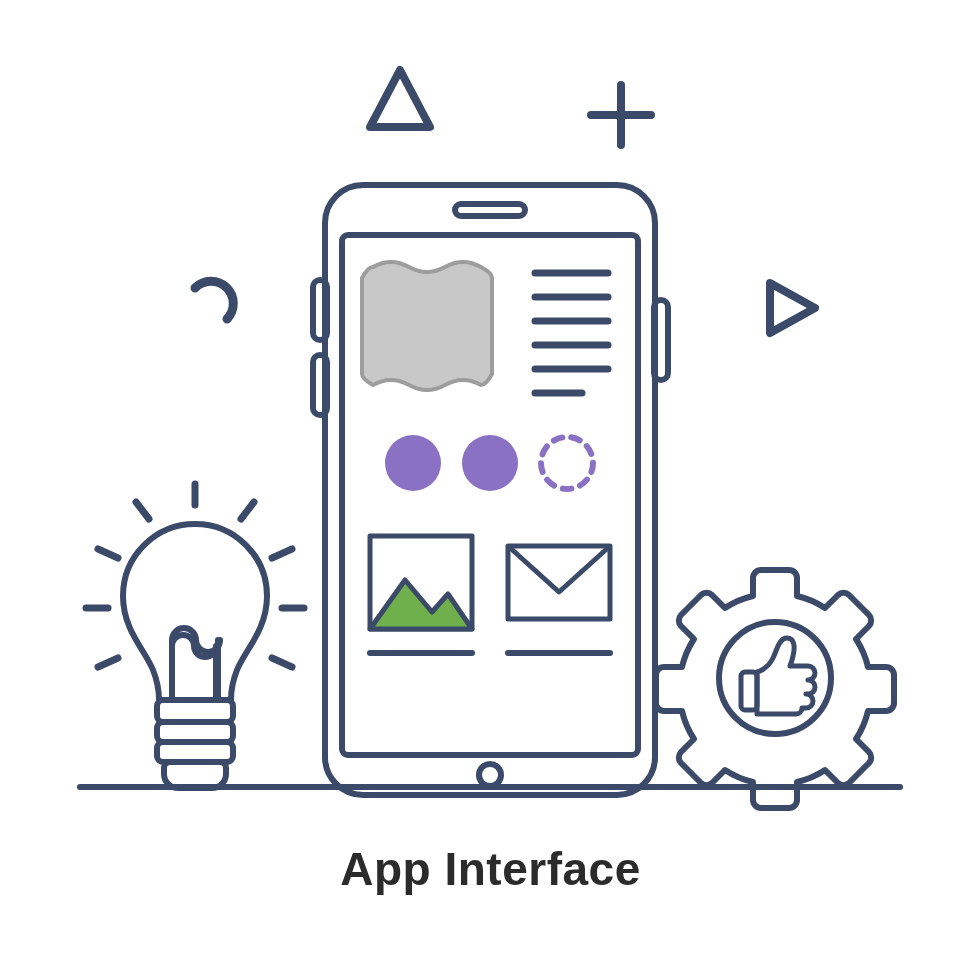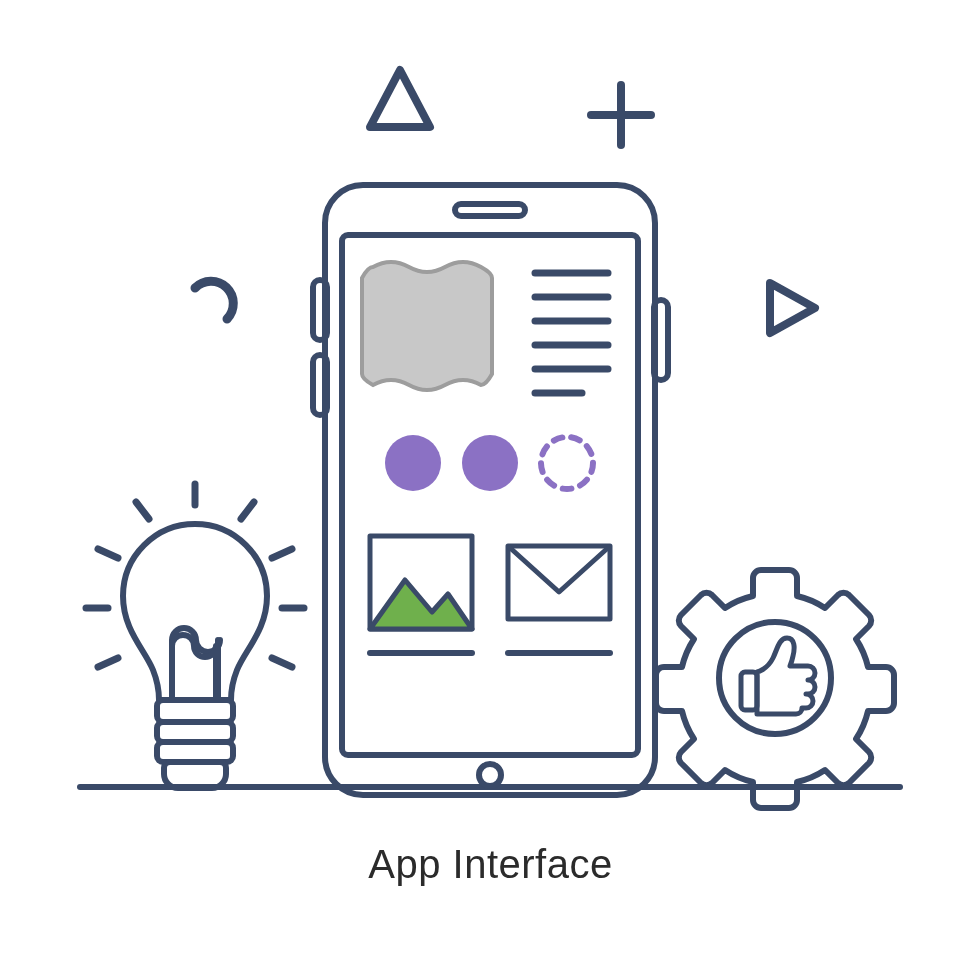--- a/index.html
+++ b/index.html
@@ -15,22 +15,22 @@
   .stage {
     position: absolute;
     inset: 0;
   }
   .caption {
     position: absolute;
     left: 1px;
     right: 0;
     top: 842px;
     text-align: center;
-    font-size: 40px;
-    font-weight: 400;
+    font-size: 46px;
+    font-weight: 700;
     color: #2b2b2b;
     letter-spacing: 0.5px;
   }
 </style>
 </head>
 <body>
 
 <div class="stage">
 <svg viewBox="0 0 980 980" width="980" height="980">
   <defs>

